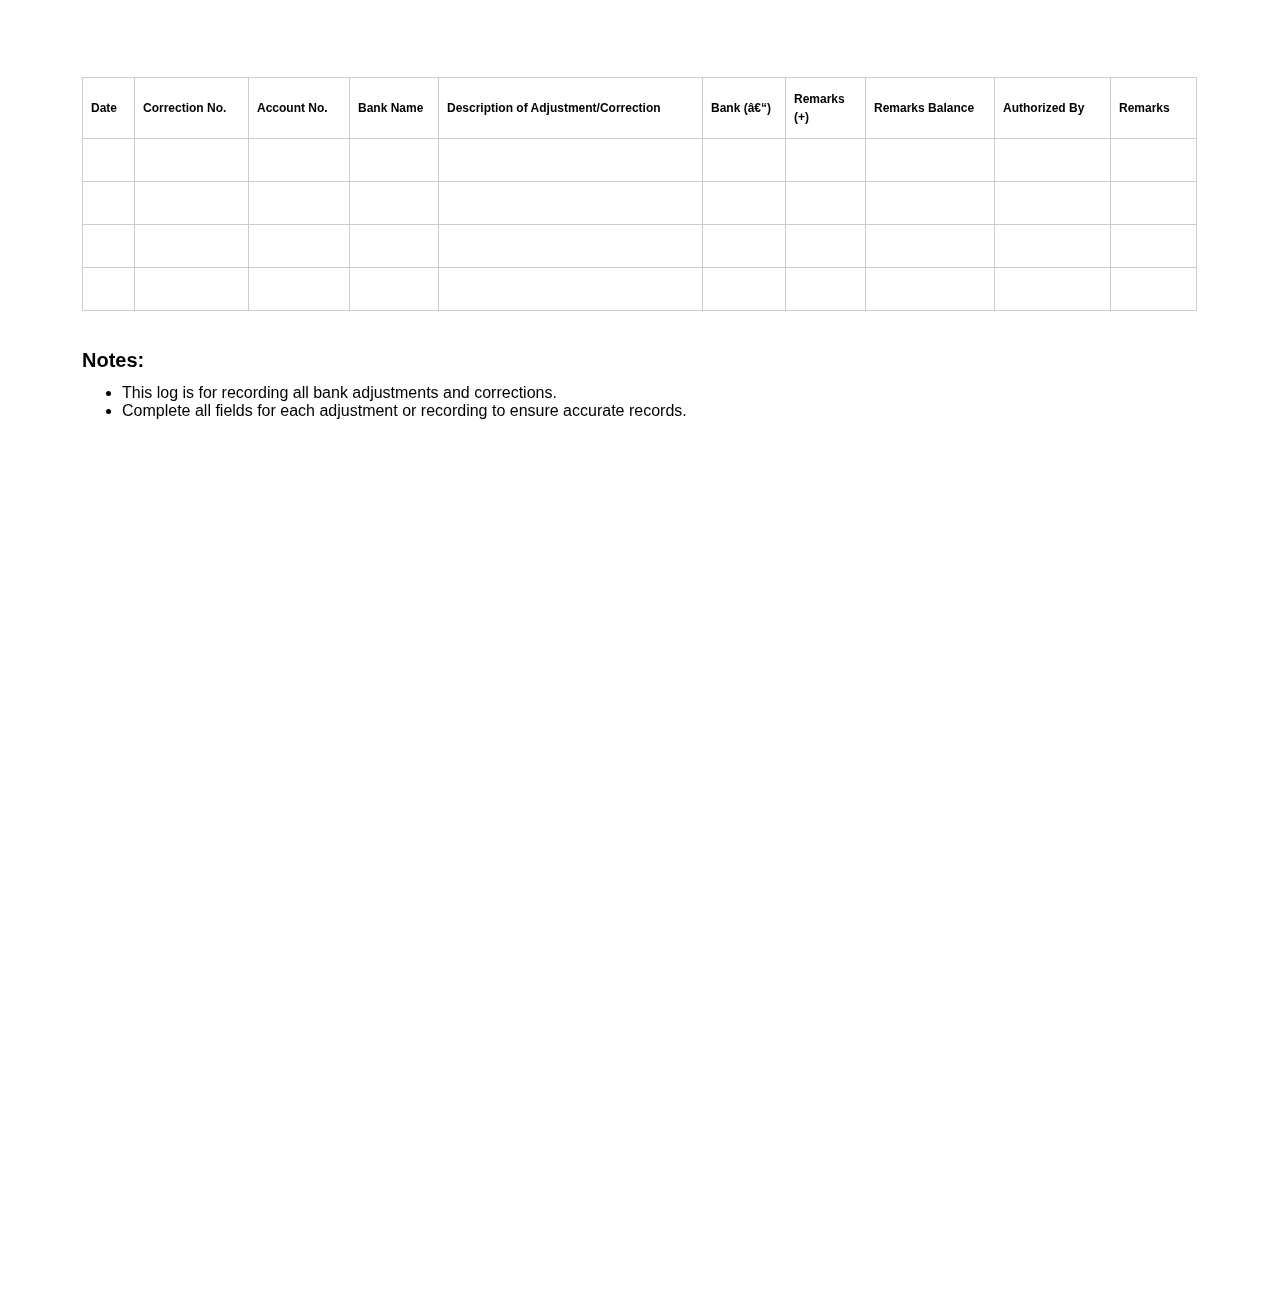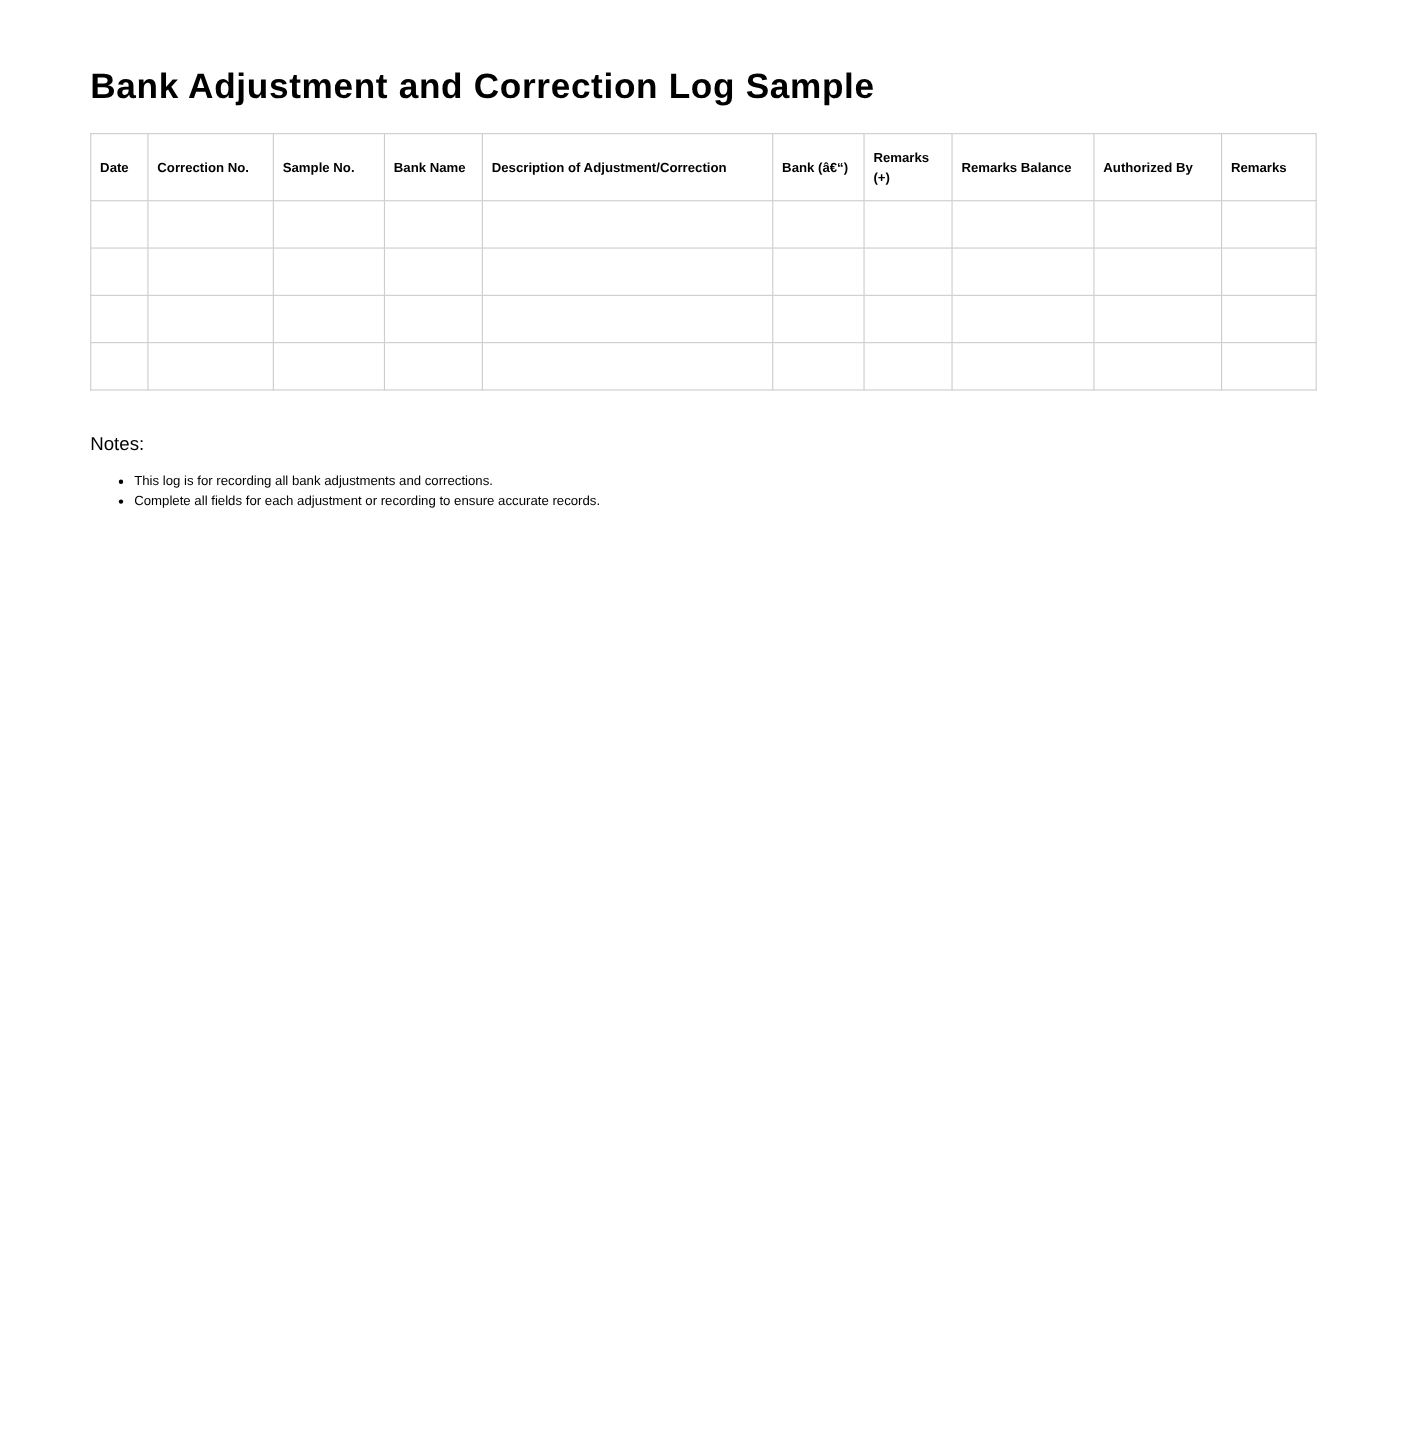--- a/index.html
+++ b/index.html
@@ -31,55 +31,54 @@
     vertical-align: middle;
   }
   table.log th {
     height: 60px;
     font-weight: bold;
     line-height: 18px;
   }
   table.log td { height: 42px; }
   .notes-label {
     margin-top: 40px;
-    font-size: 17px;
-    font-weight: normal;
+    font-size: 20px;
+    font-weight: bold;
     line-height: 18px;
   }
   ul.notes {
     margin: 15px 0 0 0;
     padding-left: 40px;
-    font-size: 12px;
+    font-size: 16px;
     line-height: 18px;
   }
 </style>
 </head>
 <body>
 
 <div class="page">
-  <h1>Bank Adjustment and Correction Log Sample</h1>
 
   <table class="log">
     <colgroup>
       <col style="width:52px">
       <col style="width:114px">
       <col style="width:101px">
       <col style="width:89px">
       <col style="width:264px">
       <col style="width:83px">
       <col style="width:80px">
       <col style="width:129px">
       <col style="width:116px">
       <col style="width:86px">
     </colgroup>
     <thead>
       <tr>
         <th>Date</th>
         <th>Correction No.</th>
-        <th>Sample No.</th>
+        <th>Account No.</th>
         <th>Bank Name</th>
         <th>Description of Adjustment/Correction</th>
         <th>Bank (â€“)</th>
         <th>Remarks (+)</th>
         <th>Remarks Balance</th>
         <th>Authorized By</th>
         <th>Remarks</th>
       </tr>
     </thead>
     <tbody>

